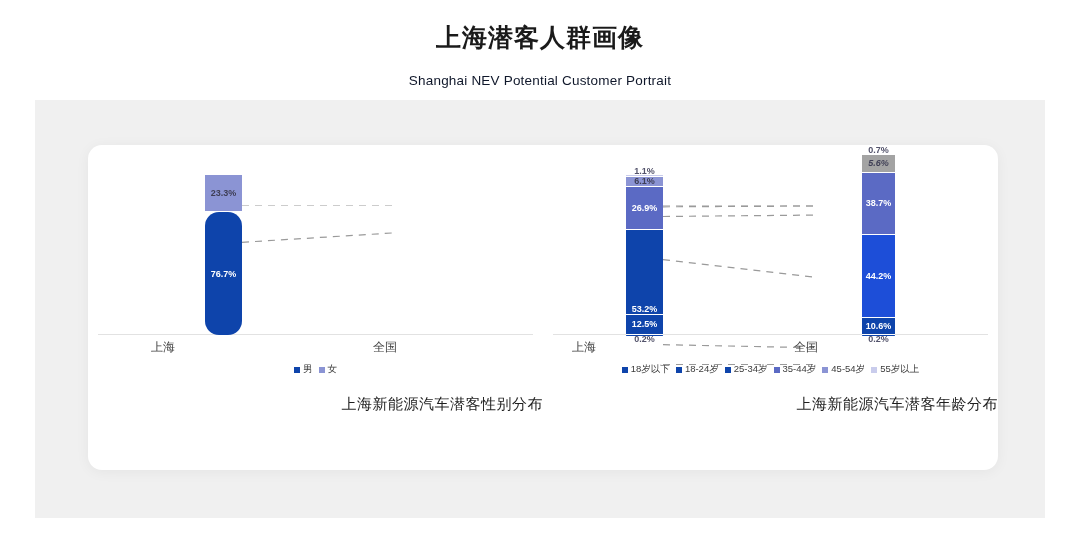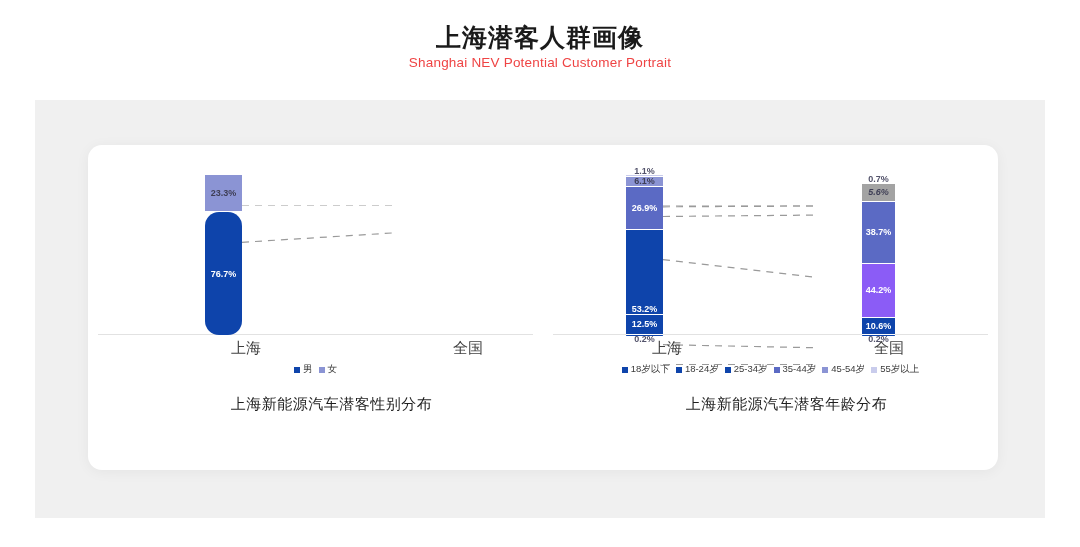--- a/index.html
+++ b/index.html
@@ -11,21 +11,21 @@
   }
   .page { position: relative; width: 1080px; height: 547px; background:#fff; }
 
   
   .header { position:absolute; left:0; top:22px; width:1080px; text-align:center; }
   .main-title {
     font-size: 25px; font-weight: 700; color:#1a1a1a; letter-spacing: 1px;
     line-height: 30px;
   }
   .sub-title {
-    font-size: 13.5px; color:#ef4444; margin-top: 2px; letter-spacing: 0.2px;
+    font-size: 13.5px; color:#0f172a; margin-top: 20px; letter-spacing: 0.2px;
     line-height: 17px;
   }
 
   
   .gray-panel {
     position:absolute; left:35px; top:100px; width:1010px; height:418px;
     background:#f0f0f0;
   }
   
   .white-card {
@@ -74,40 +74,40 @@
     color:#53536b;
     margin-top:39px;
   }
 
   
   .connectors { position:absolute; left:0; top:30px; width:100%; height:160px; pointer-events:none; }
 
   
   .xticks { position:absolute; left:0; top:194px; width:100%; height:16px; }
   .xtick {
-    position:absolute; width:110px; text-align:right;
-    font-size:15px; color:#3f3f3f;
+    position:absolute; width:110px; text-align:left;
+    font-size:12px; color:#3f3f3f;
   }
   .xtick-a { left: 63px; }
   .xtick-b { left: 285px; }
 
   
   .legend {
     position:absolute; left:0; top:218px; width:100%;
     display:flex; justify-content:center; align-items:center; gap:6px;
     flex-wrap:nowrap;
   }
   .legend-item { display:flex; align-items:center; gap:3px; }
   .legend-swatch { width:6px; height:6px; display:inline-block; }
   .legend-text { font-size:9.5px; color:#3b3b3b; white-space:nowrap; }
 
   
   .caption {
     position:absolute; left:0; top:250px; width:100%;
-    text-align:center; font-size:15px; color:#1f1f1f; letter-spacing:0.5px;padding-left:32px;
+    text-align:right; font-size:15px; color:#1f1f1f; letter-spacing:0.5px;padding-left:32px;
   }
 </style>
 </head>
 <body>
 
 <div class="page">
 
   <div class="header">
     <div class="main-title">上海潜客人群画像</div>
     <div class="sub-title">Shanghai NEV Potential Customer Portrait</div>
@@ -193,21 +193,21 @@
           <div class="bar bar-b" style="left:280px;padding-left:39px;">
             <div class="seg" style="height:1.1px;background:#c9ccec;">
               <span class="seg-label out-top">0.7%</span>
             </div>
             <div class="seg" style="height:18px;background:#a3a3a3;font-style:italic;">
               <span class="seg-label light">5.6%</span>
             </div>
             <div class="seg" style="height:61.9px;background:#5b6ac4;">
               <span class="seg-label dark">38.7%</span>
             </div>
-            <div class="seg" style="height:54px;background:#8b5cf6;">
+            <div class="seg" style="height:83px;background:#1d4ed8;">
               <span class="seg-label dark">44.2%</span>
             </div>
             <div class="seg" style="height:17px;background:#0e44ab;">
               <span class="seg-label dark">10.6%</span>
             </div>
             <div class="seg" style="height:0.3px;background:#0e44ab;">
               <span class="seg-label out-bottom">0.2%</span>
             </div>
           </div>
         </div>

